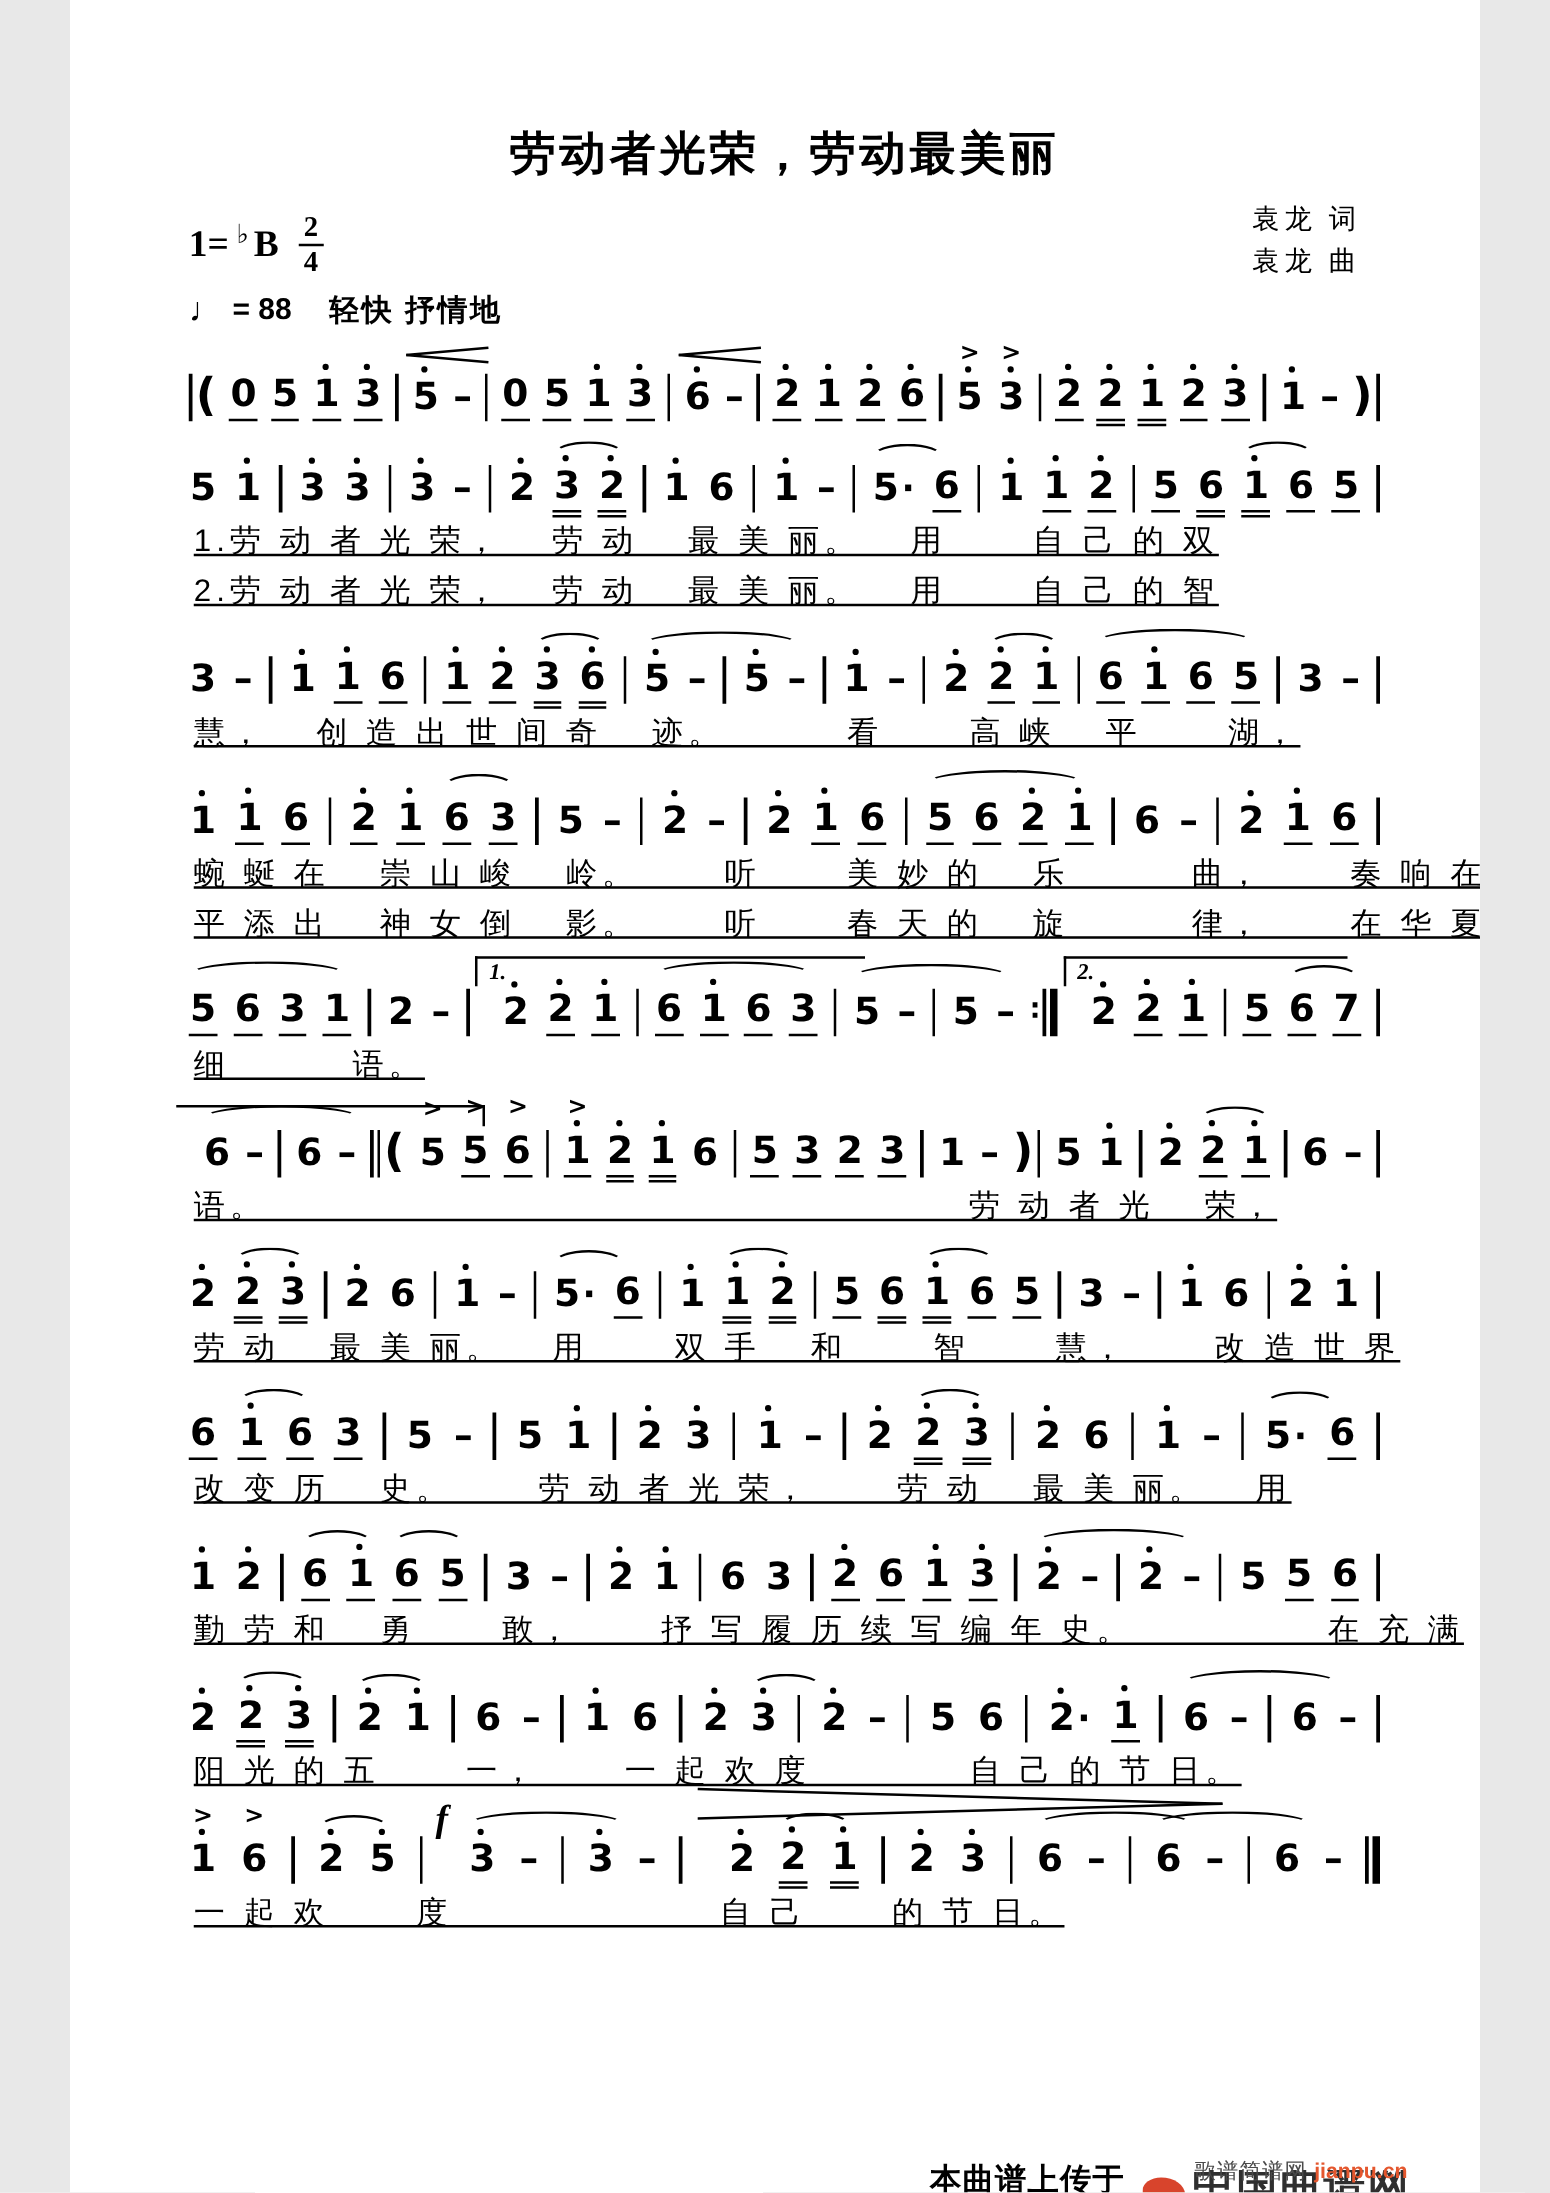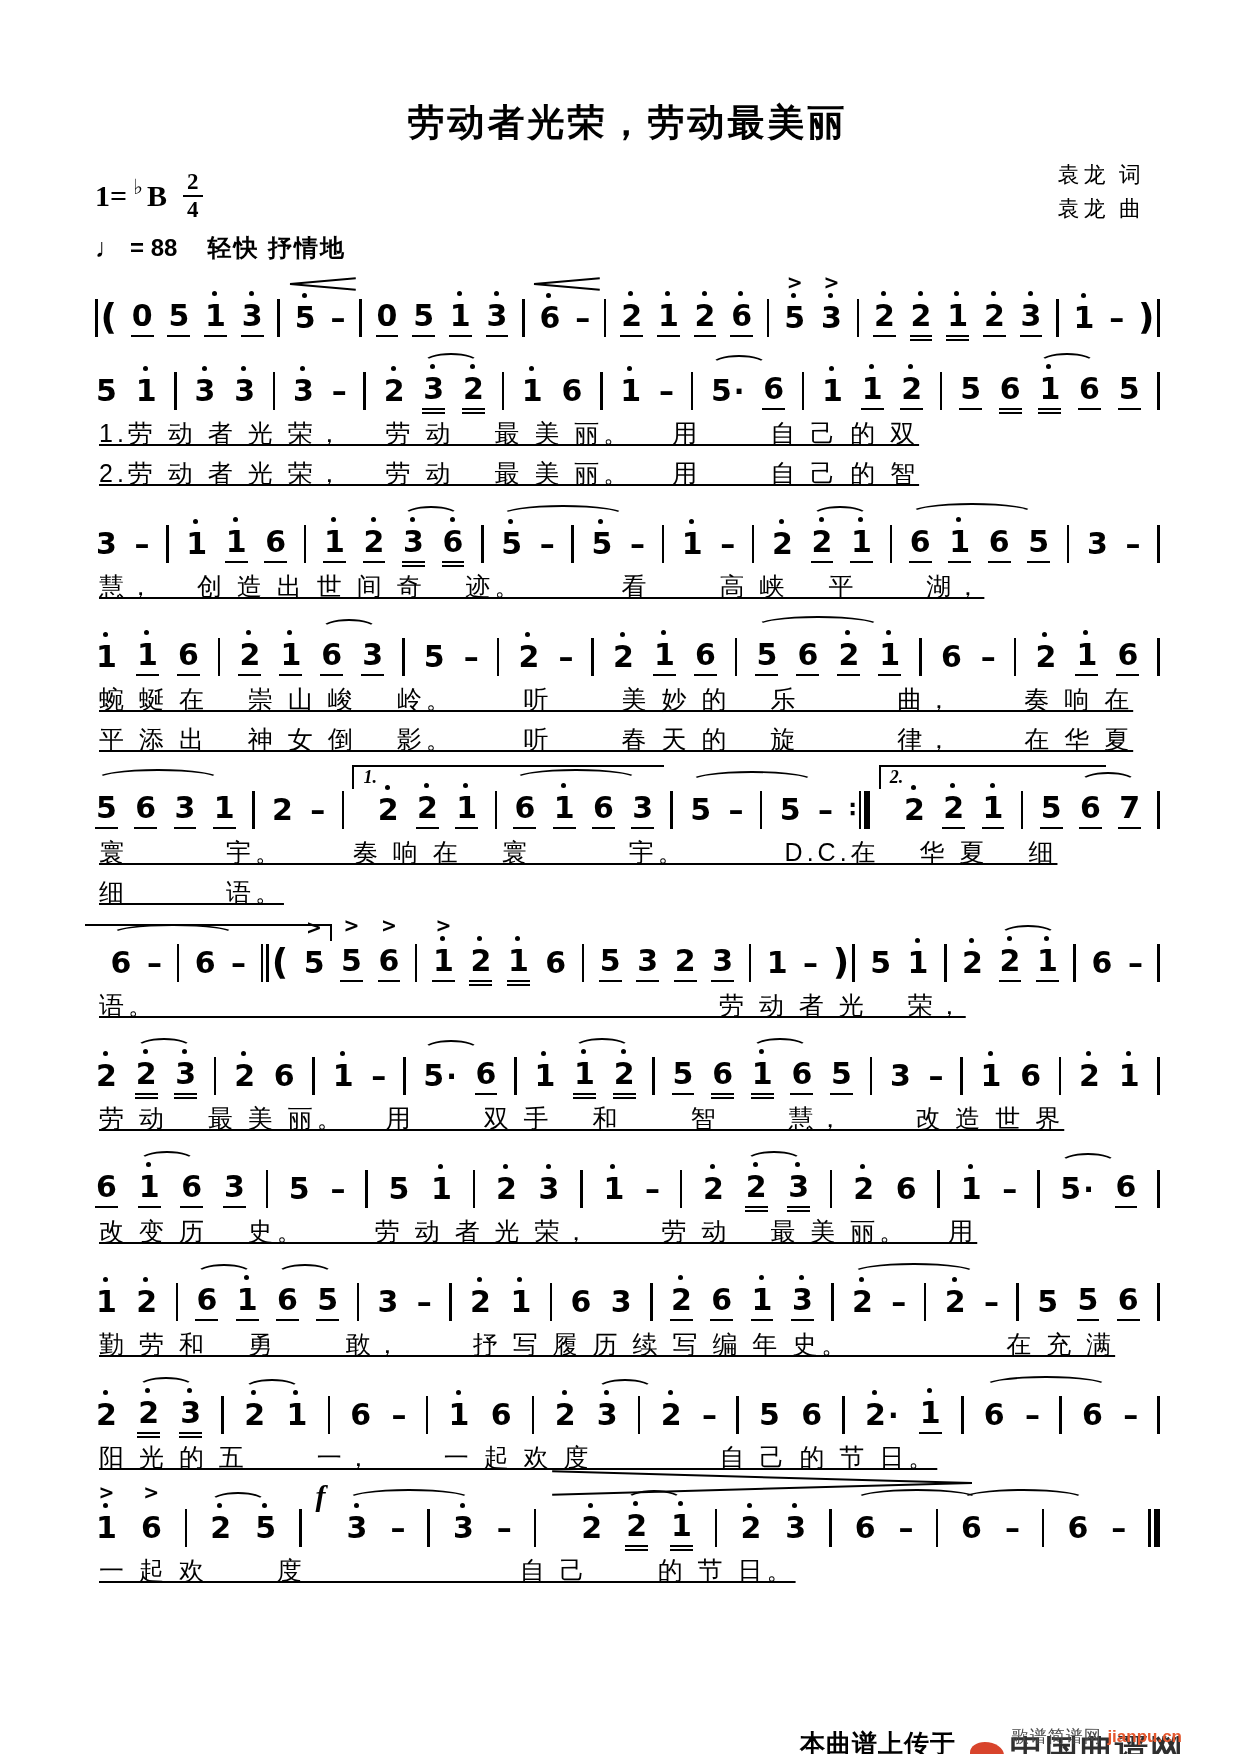--- a/index.html
+++ b/index.html
@@ -1,17 +1,17 @@
 <!DOCTYPE html>
 <html><head>
 <meta charset="utf-8">
 <style>
   html,body{margin:0;padding:0;background:#e8e8e8;}
   .page{
-    width:1240px;height:1754px;position:relative;overflow:hidden;
+    width:1128px;height:1754px;position:relative;overflow:hidden;
     background:#ffffff;color:#000;margin:0 auto;
     font-family:"Liberation Sans","DejaVu Sans",sans-serif;
   }
   .content{position:absolute;left:95px;right:80px;top:0;}
 
   
   .title{
     text-align:center;font-size:37px;font-weight:bold;letter-spacing:3px;
     margin:98px 0 0 0;
   }
@@ -342,21 +342,20 @@
             </span>
             <span class="note"><span class="d">2</span><span class="odot"></span></span>
             <span class="note u1"><span class="d">2</span><span class="odot"></span></span>
             <span class="note u1"><span class="d">1</span><span class="odot"></span></span>
             <span class="bl"></span>
             <span class="note u1"><span class="d">5</span></span>
             <span class="note u1"><span class="d">6</span><span class="slur"></span></span>
             <span class="note u1"><span class="d">7</span></span>
             <span class="bl"></span>
           </div>
-          <div class="lyrics">寰　　　 宇。　　 奏 响 在　 寰　　　 宇。　　　 D.C.在　 华 夏　 细</div>
           <div class="lyrics">细　　　 语。</div>
         </div>
         <div class="system">
           <div class="notation">
             <span class="voltaend"></span>
             <span class="note"><span class="d">6</span><span class="slur w2"></span></span>
             <span class="dash">–</span>
             <span class="bl"></span>
             <span class="note"><span class="d">6</span></span>
             <span class="dash">–</span>

